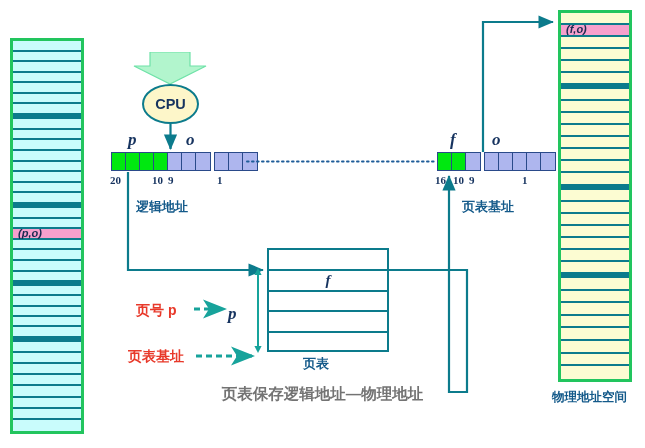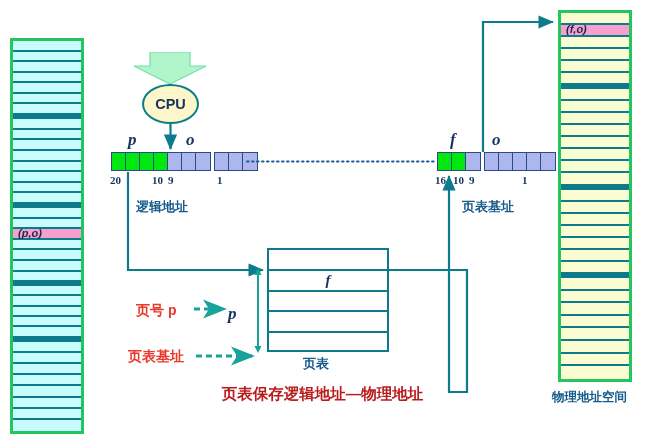--- a/index.html
+++ b/index.html
@@ -81,21 +81,21 @@
   .redtext{position:absolute;font-size:14px;font-weight:bold;color:#e8392a;
       white-space:nowrap;}
   #page-number-label{left:136px;top:302px;}
   #page-table-base-label{left:128px;top:348px;}
   .pvar{position:absolute;font-family:"Liberation Serif",serif;font-style:italic;
       font-weight:bold;font-size:17px;color:#16335f;}
   #p-var{left:228px;top:304px;}
 
   
   #bottom-caption{position:absolute;left:0;top:382px;width:645px;text-align:center;}
-  #bottom-caption .ln{font-size:15.5px;font-weight:bold;color:#b91c1c;
+  #bottom-caption .ln{font-size:15.5px;font-weight:bold;color:#737373;
       line-height:24px;}
 
   svg.ov{position:absolute;left:0;top:0;width:645px;height:448px;
       pointer-events:none;overflow:visible;}
 </style>
 </head>
 <body>
 
 <div class="stage">
 

